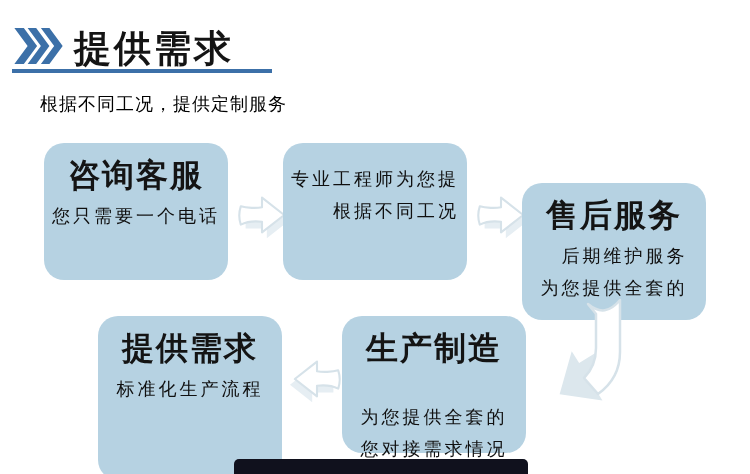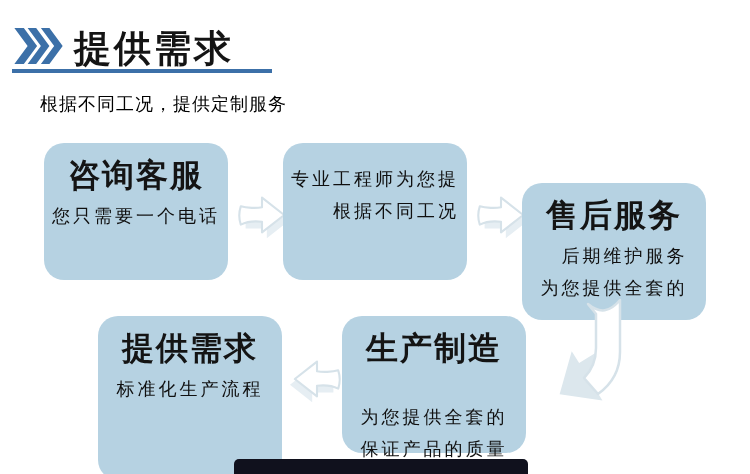--- a/index.html
+++ b/index.html
@@ -118,19 +118,19 @@
 
   <svg class="flow-arrow arrow-left" viewBox="0 0 60 56" aria-hidden="true">
     <path d="M10 21 L32 21 L32 11 L55 29 L32 47 L32 37 L10 37 Z" fill="#e6eef3" transform="translate(3,5)"></path>
     <path d="M8 19 C14 21 25 21 30 20 L30 10 L53 28 L30 46 L30 35 C22 34 14 35 8 38 C6 32 6 25 8 19 Z" fill="#ffffff" stroke="#d6e2e9" stroke-width="2.2" stroke-linejoin="round"></path>
   </svg>
 
   <div class="step-box box-5">
     <div class="step-title">生产制造</div>
     <div class="step-desc">
       <div>为您提供全套的</div>
-      <div>保证产品的质量</div>
+      <div>您对接需求情况</div>
     </div>
   </div>
 
   <div class="bottom-bar"></div>
 
 </div>
 
 </body></html>

